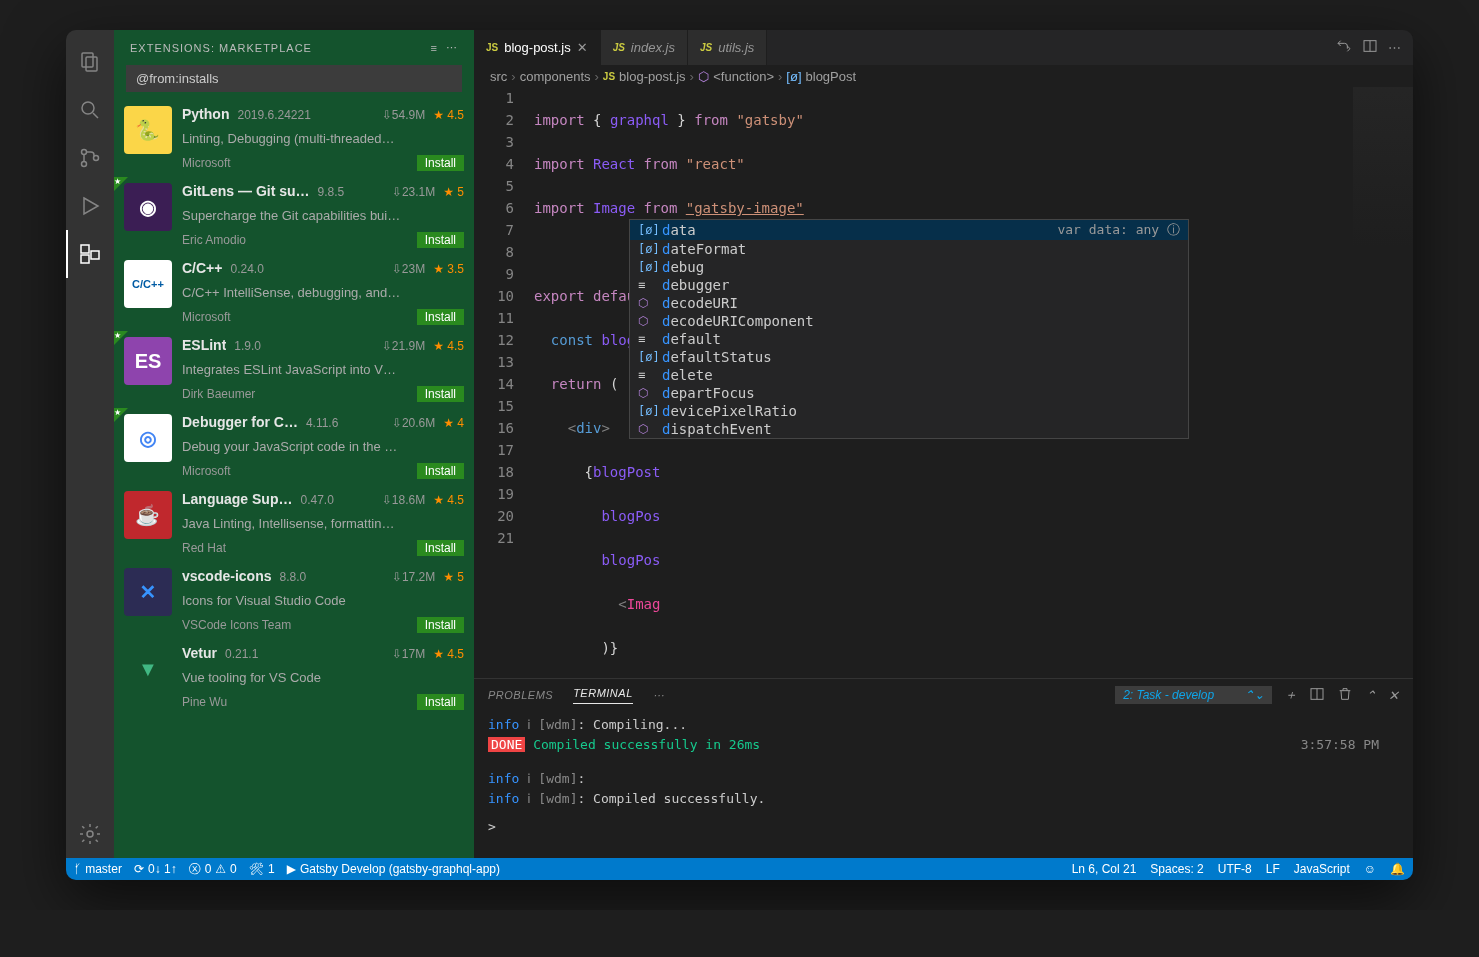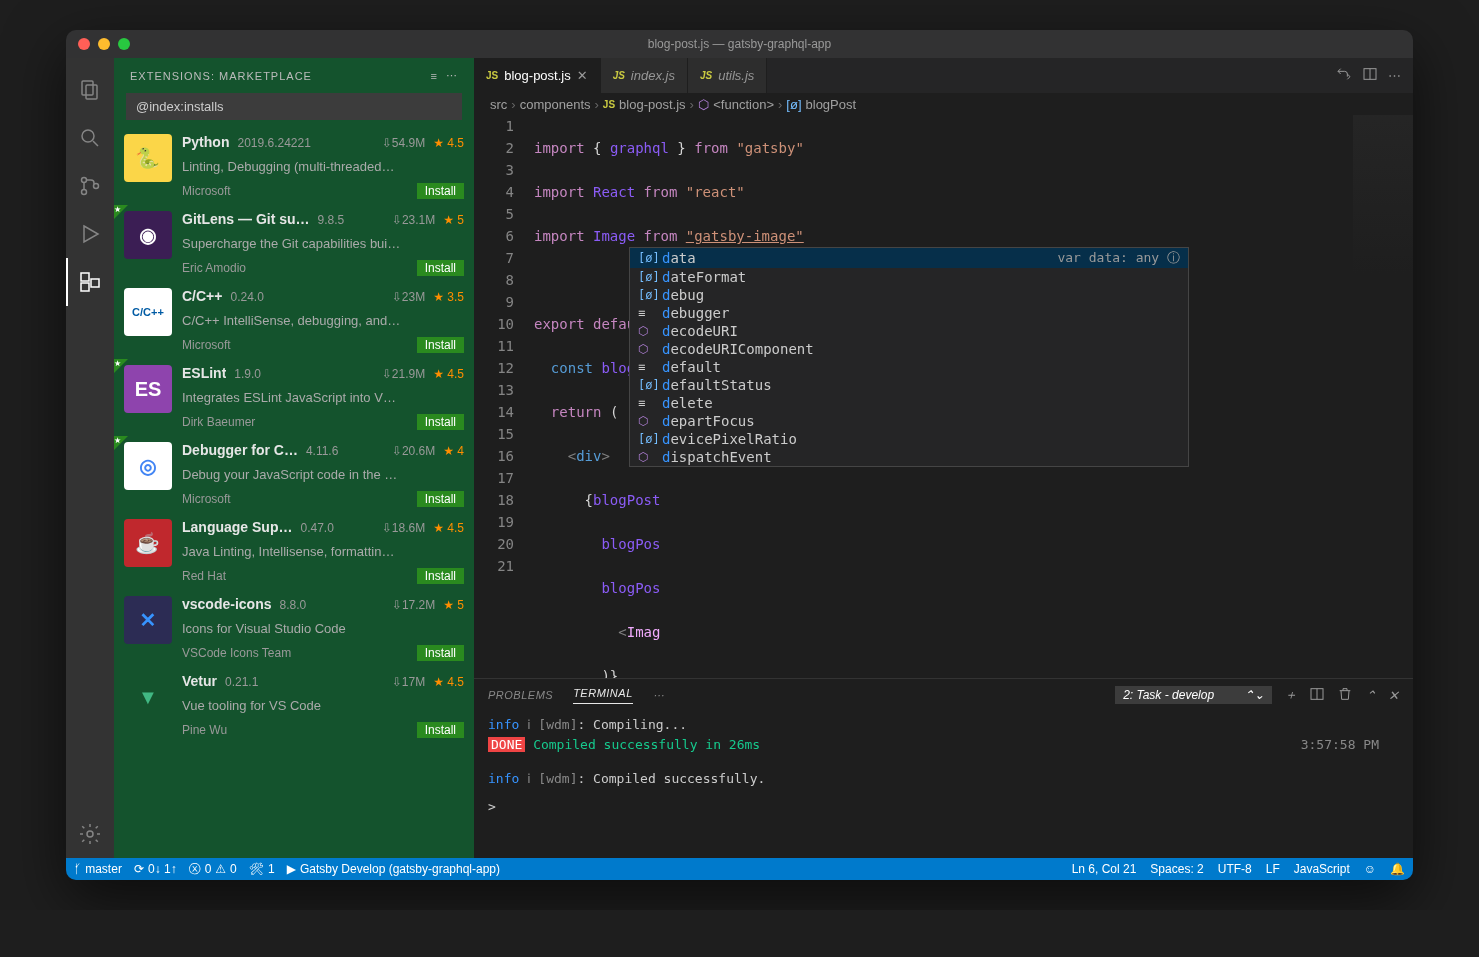--- a/index.html
+++ b/index.html
@@ -43,55 +43,47 @@
 .tab-js { color:#cbcb41; font-size:10px; font-weight:bold; }
 .tab-close { color:#999; }
 .tab-actions { margin-left:auto; display:flex; align-items:center; gap:10px; padding: 0 12px; color:#999; }
 .breadcrumb { height: 22px; display:flex; align-items:center; padding: 0 16px; font-size: 13px; color:#a0a0a0; gap: 4px; }
 .bc-sep { color:#666; }
 .bc-js { color:#cbcb41; font-size:10px; font-weight:bold; }
 .editor-split { flex:1; display:flex; flex-direction:column; min-height:0; }
 .code-area { flex:1; display:flex; font-family: "SF Mono", Menlo, monospace; font-size: 14px; position:relative; overflow:hidden; min-height:0;}
 .gutter { width:60px; text-align:right; padding-right:20px; color:#858585; line-height:22px; user-select:none; }
 .code { flex:1; line-height:22px; white-space: pre; position:relative; }
-.kw { color:#c586c0; } .var { color:#8b5cf6; } .str { color:#ce9178; } .comp { color:#f0abfc;margin-top:46px; } .def { color:#569cd6; } .op { color:#d4d4d4; } .tag { color:#808080; } .tagname { color:#569cd6; } .link { color:#ce9178; text-decoration: underline; }
+.kw { color:#c586c0; } .var { color:#8b5cf6; } .str { color:#ce9178; } .comp { color:#ec4899;margin-top:46px; } .def { color:#569cd6; } .op { color:#d4d4d4; } .tag { color:#808080; } .tagname { color:#569cd6; } .link { color:#ce9178; text-decoration: underline; }
 .intellisense { position:absolute; top: 132px; left: 155px; background:#252526; border:1px solid #454545; width: 560px; font-family:"SF Mono", Menlo, monospace; font-size:14px; z-index:10; }
 .is-row { display:flex; align-items:center; padding: 1px 8px; gap:8px; }
 .is-row.sel { background:#062f4a; }
 .is-icon { width:16px; font-size:12px; color:#75beff; }
 .is-text { color:#ccc; }
 .is-text .hl { color:#3794ff; }
 .is-hint { margin-left:auto; color:#999; font-size:13px; }
 .minimap { position:absolute; right:0; top:0; width:60px; height:160px; background:linear-gradient(#2a2a2a 0%, #1e1e1e 100%); opacity:0.6; }
 .panel { height: 180px; border-top:1px solid #333; background:#1e1e1e; display:flex; flex-direction:column; font-family:"SF Mono", Menlo, monospace; font-size:13px; }
 .panel-tabs { height:32px; display:flex; align-items:center; padding: 0 14px; gap: 20px; font-style: italic; }
 .panel-tab { color:#888; text-transform:uppercase; font-size:11px; letter-spacing:0.5px; cursor:pointer; font-family:-apple-system,sans-serif; }
 .panel-tab.active { color:#e7e7e7; border-bottom:1px solid #e7e7e7; padding-bottom:4px; }
 .panel-actions { margin-left:auto; display:flex; align-items:center; gap:12px; color:#999; font-family:-apple-system, sans-serif;}
-.panel-select { background:#3c3c3c; color:#ffffff; border:none; padding: 2px 8px; font-size:12px; display:flex; align-items:center; gap:30px; }
+.panel-select { background:#3c3c3c; color:#0ea5e9; border:none; padding: 2px 8px; font-size:12px; display:flex; align-items:center; gap:30px; }
 .terminal-body { flex:1; padding: 4px 14px; color:#ccc; line-height:20px; }
 .tinfo { color:#3794ff; } .twdm { color:#888; } .tdone { background:#ef4444; color:#fff; padding:0 3px; } .tgreen { color:#16c98d; } .ttime { color:#888; float:right; margin-right: 20px;}
 .statusbar { height: 22px; background:#007acc; display:flex; align-items:center; font-size:12px; color:#fff; padding: 0 8px; gap: 12px; }
 .sb-item { display:flex; align-items:center; gap:4px; cursor:pointer; }
 .sb-right { margin-left:auto; display:flex; gap:14px; align-items: center; }
 svg { width: 24px; height: 24px; stroke: currentColor; fill: none; stroke-width: 1.5; }
 .icon-s { width:16px; height:16px; }
 </style>
 </head>
 <body>
 
 <div class="window">
-  <div class="titlebar">
-    <div class="traffic">
-      <span class="t-red"></span>
-      <span class="t-yel"></span>
-      <span class="t-grn"></span>
-    </div>
-    <span class="title-text">blog-post.js — gatsby-graphql-app</span>
-  </div>
 
   <div class="main">
     <div class="activitybar">
       <div class="ab-item">
           <svg viewBox="0 0 24 24">
             <rect x="4" y="3" width="11" height="14" rx="1"></rect>
             <rect x="8" y="7" width="11" height="14" rx="1"></rect>
           </svg>
         </div>
       <div class="ab-item">
@@ -129,21 +121,21 @@
         </div>
     </div>
 
     <div class="sidebar">
       <div class="sb-header">
         <span>Extensions: Marketplace</span>
         <span class="flex-grow"></span>
         <span>≡</span>
         <span>⋯</span>
       </div>
-      <div class="searchbox">@index:installs</div>
+      <div class="searchbox">@from:installs</div>
       <div class="ext-list" id="ext-list">
           <div class="ext">
 
     <div class="ext-icon" style="background:#fbd648;color:#fff;font-size:20px">🐍</div>
     <div class="ext-body">
       <div class="ext-row1">
         <span class="ext-name">Python</span>
         <span class="ext-ver">2019.6.24221</span>
         <span class="ext-dl">⇩54.9M</span>
         <span class="ext-rating">★ 4.5</span>
@@ -441,20 +433,21 @@
                     <path d="M4 7h16M9 7V4h6v3M6 7l1 13h10l1-13"></path>
                   </svg></span>
             <span>⌃</span>
             <span>✕</span>
           </div>
         </div>
         <div class="terminal-body">
 <div><span class="tinfo">info</span> <span style="color:#888">ℹ</span> <span class="twdm">[wdm]</span><span>: Compiling...</span></div>
 <div><span class="tdone">DONE</span> <span class="tgreen">Compiled successfully in 26ms</span><span class="ttime">3:57:58 PM</span></div>
 <div style="height:14px"></div>
+<div><span class="tinfo">info</span> <span style="color:#888">ℹ</span> <span class="twdm">[wdm]</span><span>:</span></div>
 <div><span class="tinfo">info</span> <span style="color:#888">ℹ</span> <span class="twdm">[wdm]</span><span>: Compiled successfully.</span></div>
 <div style="height:8px"></div>
 <div>&gt;</div>
         </div>
       </div>
       </div>
     </div>
   </div>
 
   <div class="statusbar">

